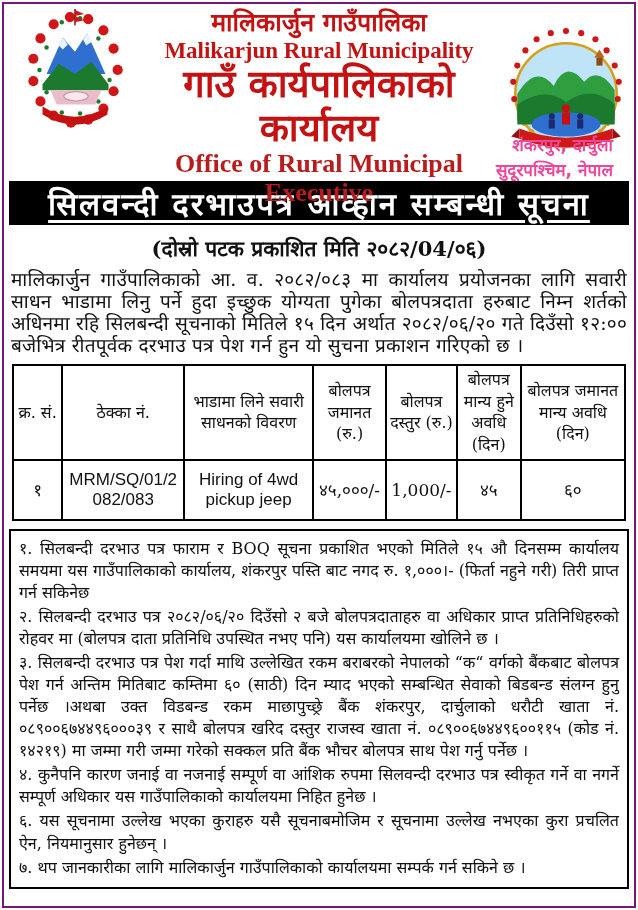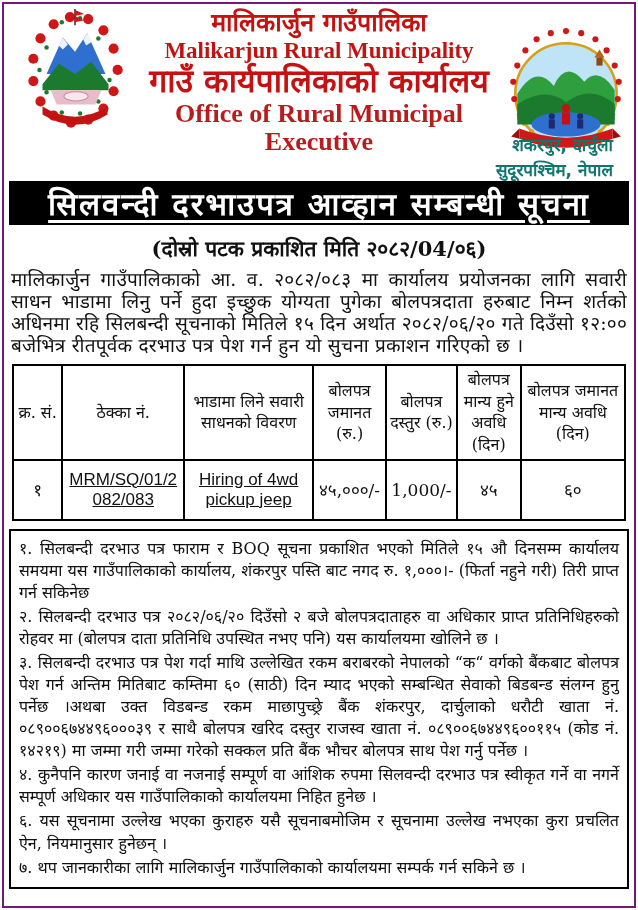--- a/index.html
+++ b/index.html
@@ -15,24 +15,24 @@
     position:relative;
   }
 
   
   .header { position:relative; height:170px; }
   .logo-left  { position:absolute; left:14px;  top:2px;  width:104px; height:132px; }
   .logo-right { position:absolute; right:2px;  top:16px; width:122px; height:140px; }
   .header-titles { text-align:center; padding:2px 120px 0 120px; }
   .org-np  { color:#c41212; font-weight:bold; font-size:25px; line-height:1.15; font-family:"DejaVu Sans","Liberation Sans",sans-serif; }
   .org-en  { color:#c41212; font-weight:bold; font-size:23px; line-height:1.1; font-family:"Liberation Serif","DejaVu Serif",serif; }
-  .office-np { color:#c41212; font-weight:bold; font-size:32px; line-height:1.15; font-family:"DejaVu Sans","Liberation Sans",sans-serif; }
+  .office-np { color:#c41212; font-weight:bold; font-size:38px; line-height:1.15; font-family:"DejaVu Sans","Liberation Sans",sans-serif; }
   .office-en { color:#b91c1c; font-weight:bold; font-size:26px; line-height:1.1; font-family:"Liberation Serif","DejaVu Serif",serif; }
   .address { position:absolute; right:16px; top:126px; text-align:right;
-             color:#0f766e; font-weight:bold; font-size:17px; line-height:1.45;
+             color:#ec4899; font-weight:bold; font-size:17px; line-height:1.45;
              font-family:"DejaVu Sans","Liberation Sans",sans-serif; }
 
   
   .banner {
     margin-top:4px; background:#000; height:44px;
     display:flex; align-items:center; justify-content:center;
   }
   .banner span {
     color:#fff; font-weight:bold; font-size:31px;
     text-decoration:underline; text-underline-offset:5px;
@@ -52,21 +52,21 @@
     border-collapse:collapse; border:2px solid #000;
     table-layout:fixed;
   }
   table.bid th, table.bid td {
     border:2px solid #000; text-align:center; vertical-align:middle;
     padding:3px 2px; font-weight:normal;
   }
   table.bid th { font-size:16px; height:92px; line-height:1.35; }
   table.bid td { font-size:17px; height:60px; }
   .c1{width:8%;} .c2{width:20%;} .c3{width:21%;} .c4{width:12%;} .c5{width:11.5%;} .c6{width:10.5%;} .c7{width:17%;}
-  .latin { font-family:"Liberation Sans","DejaVu Sans",sans-serif; font-size:17px; overflow-wrap:anywhere;text-decoration:underline; }
+  .latin { font-family:"Liberation Sans","DejaVu Sans",sans-serif; font-size:17px; overflow-wrap:anywhere; }
 
   
   .conditions {
     border:2px solid #000; padding:5px 8px 6px 8px;
     font-size:16px; line-height:1.38; text-align:justify;
   }
   .conditions p { margin:2px 0; }
 </style>
 </head>
 <body>

